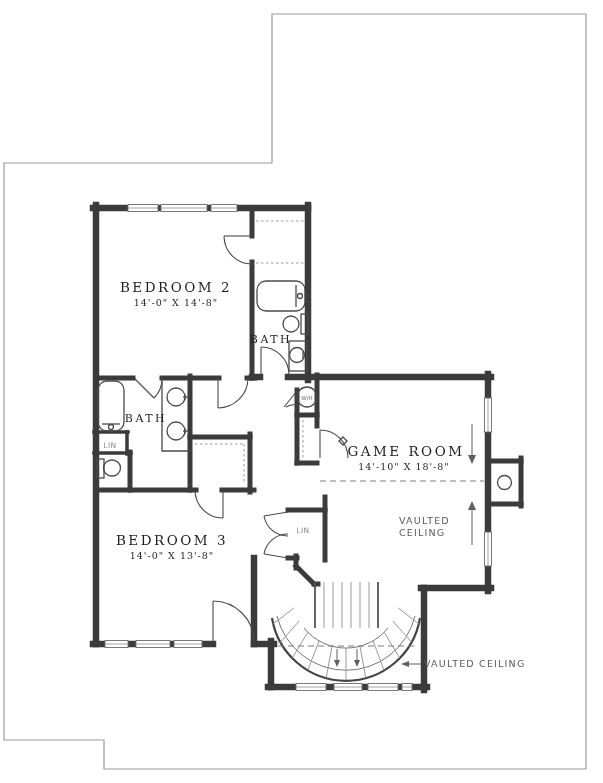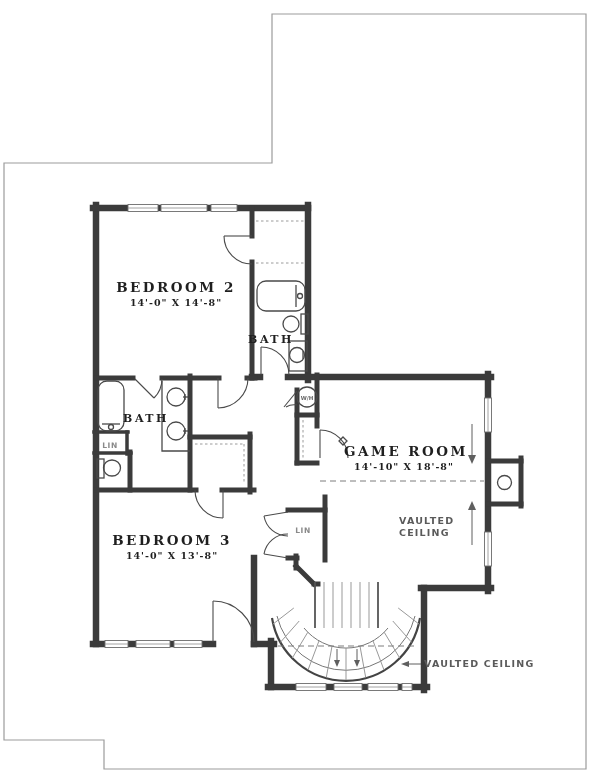--- a/index.html
+++ b/index.html
@@ -1,17 +1,17 @@
 <!DOCTYPE html>
 <html style="--wall: #3b3b3b; --outline: #9c9c9c; --fixture: #4a4a4a; --label: #1f1f1f; --note: #5a5a5a; --bg: #ffffff;"><head>
 <meta charset="utf-8">
 <style>
   html,body{margin:0;padding:0;background:#fff;}
   .sheet{position:relative;width:603px;height:783px;background:var(--bg,#fff);overflow:hidden;
-         font-family:"DejaVu Serif", serif;font-weight:bold;}
+         font-family:"DejaVu Serif", serif;}
   svg{display:block}
   .ext{stroke:var(--wall,#3b3b3b);stroke-width:6.5;fill:none;stroke-linecap:square}
   .int{stroke:var(--wall,#3b3b3b);stroke-width:5;fill:none;stroke-linecap:square}
   .thin{stroke:var(--wall,#3b3b3b);stroke-width:3.5;fill:none;stroke-linecap:square}
   .outline{stroke:var(--outline,#9c9c9c);stroke-width:1.2;fill:none}
   .fixl{stroke:var(--fixture,#4a4a4a);stroke-width:1.3;fill:none}
   .door{stroke:var(--fixture,#4a4a4a);stroke-width:1.1;fill:none}
   .win{fill:#fff;stroke:#6e6e6e;stroke-width:.9}
   .winline{stroke:#8a8a8a;stroke-width:.8}
   .shelf{stroke:#9a9a9a;stroke-width:1;stroke-dasharray:2.5 2.5;fill:none}

